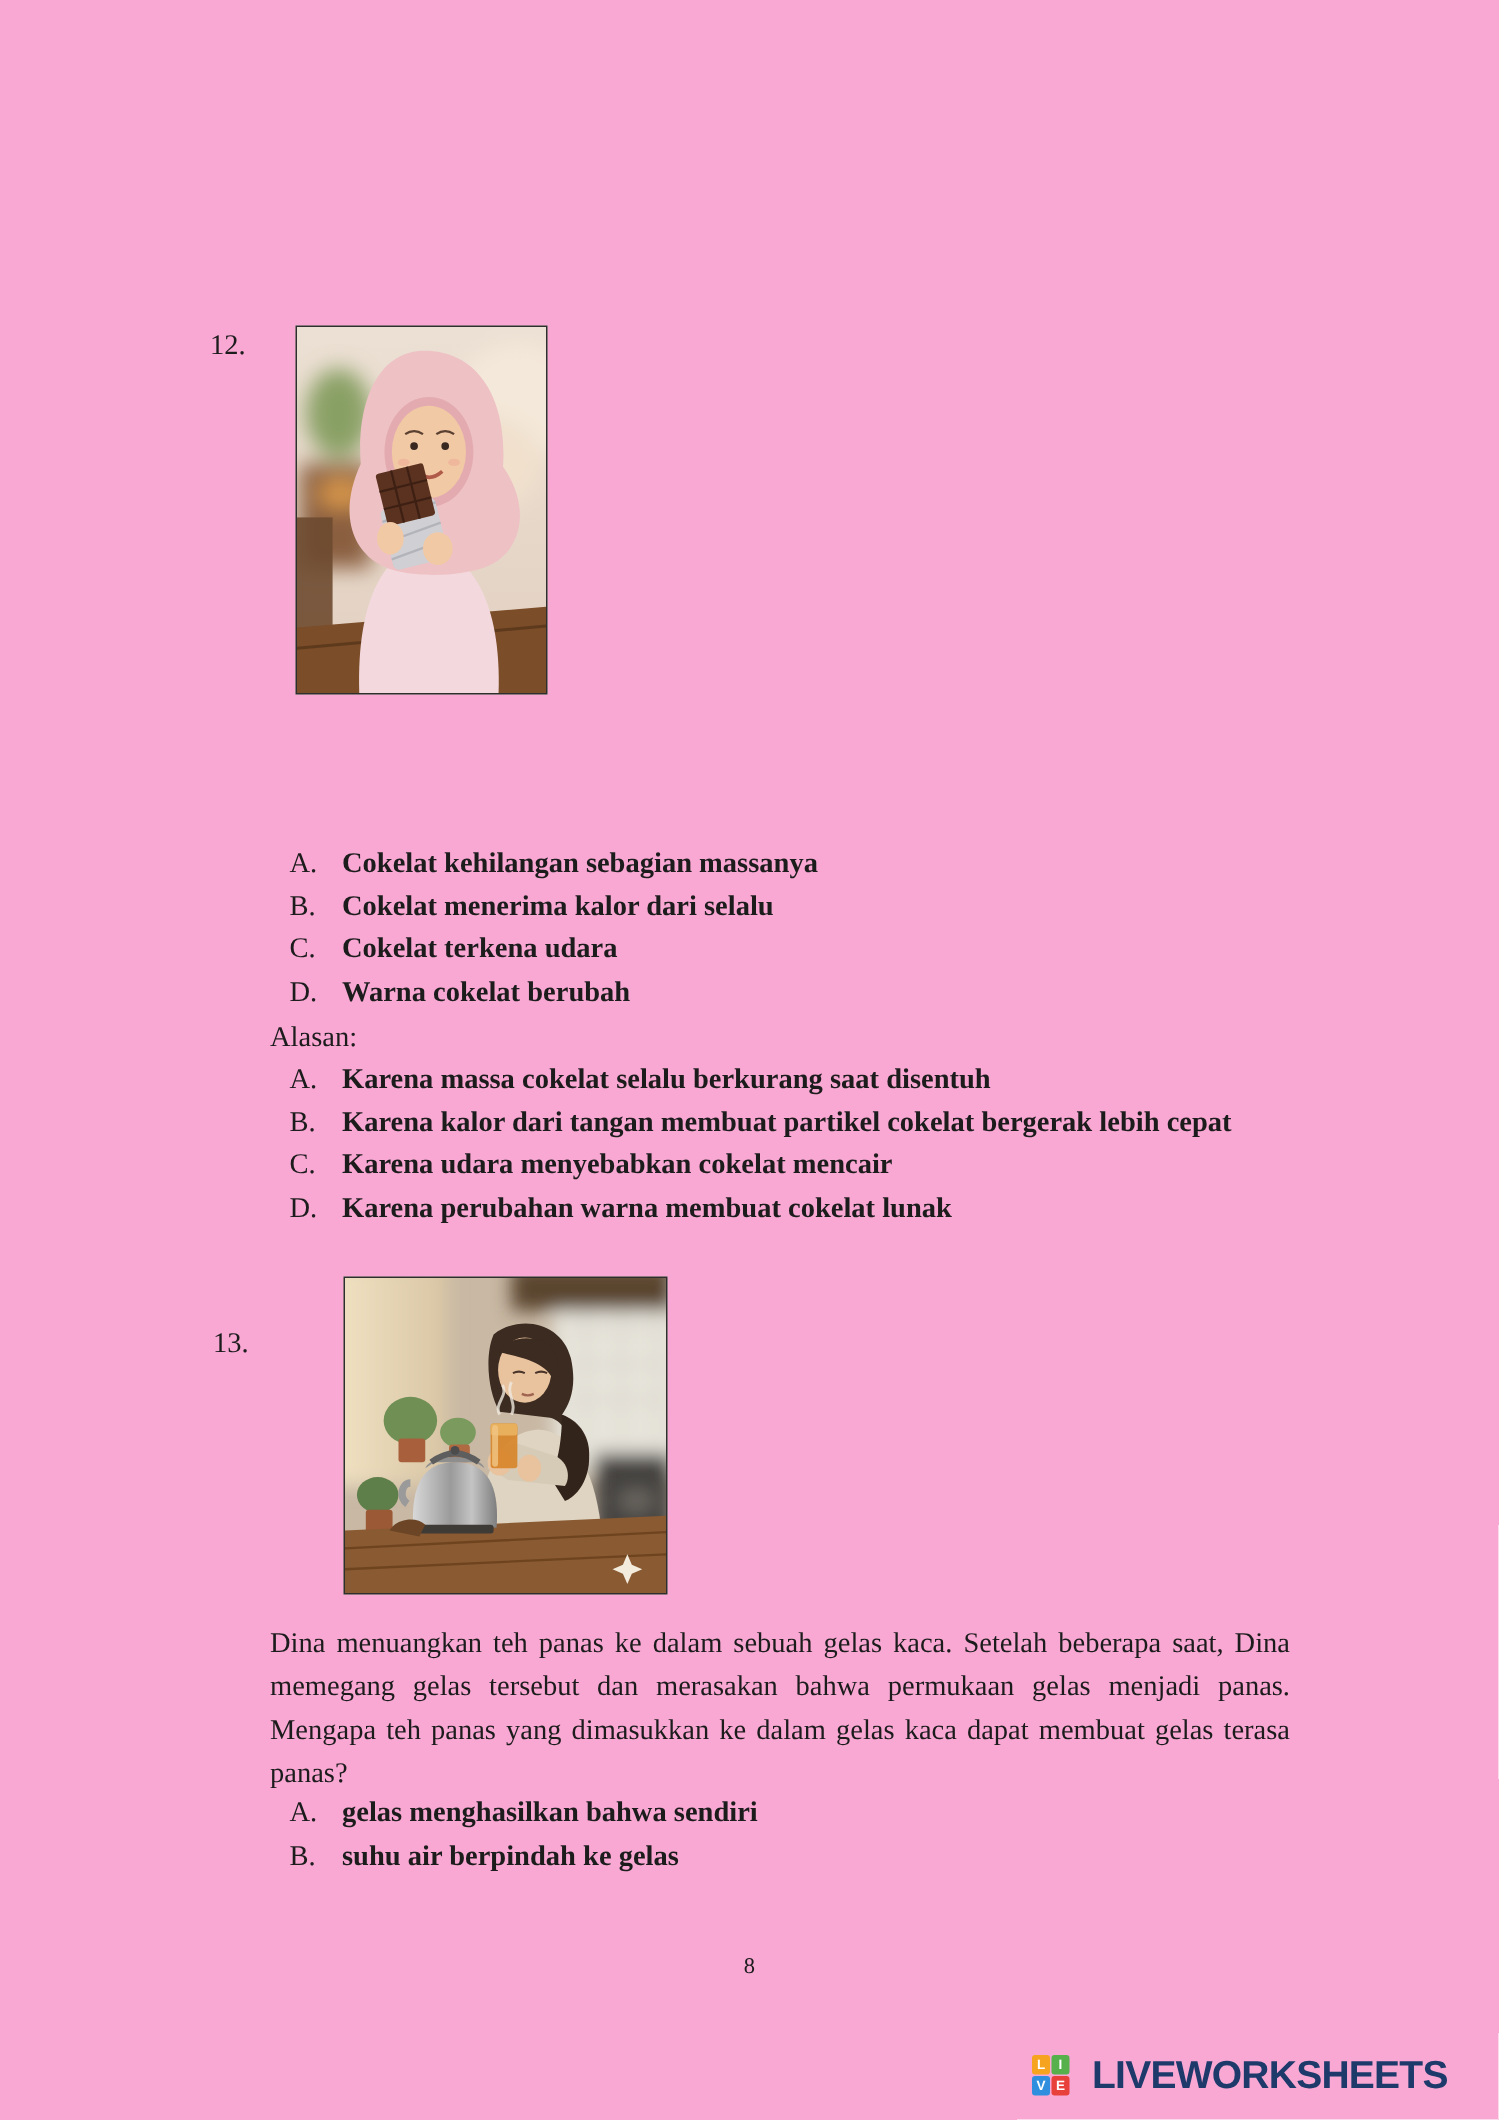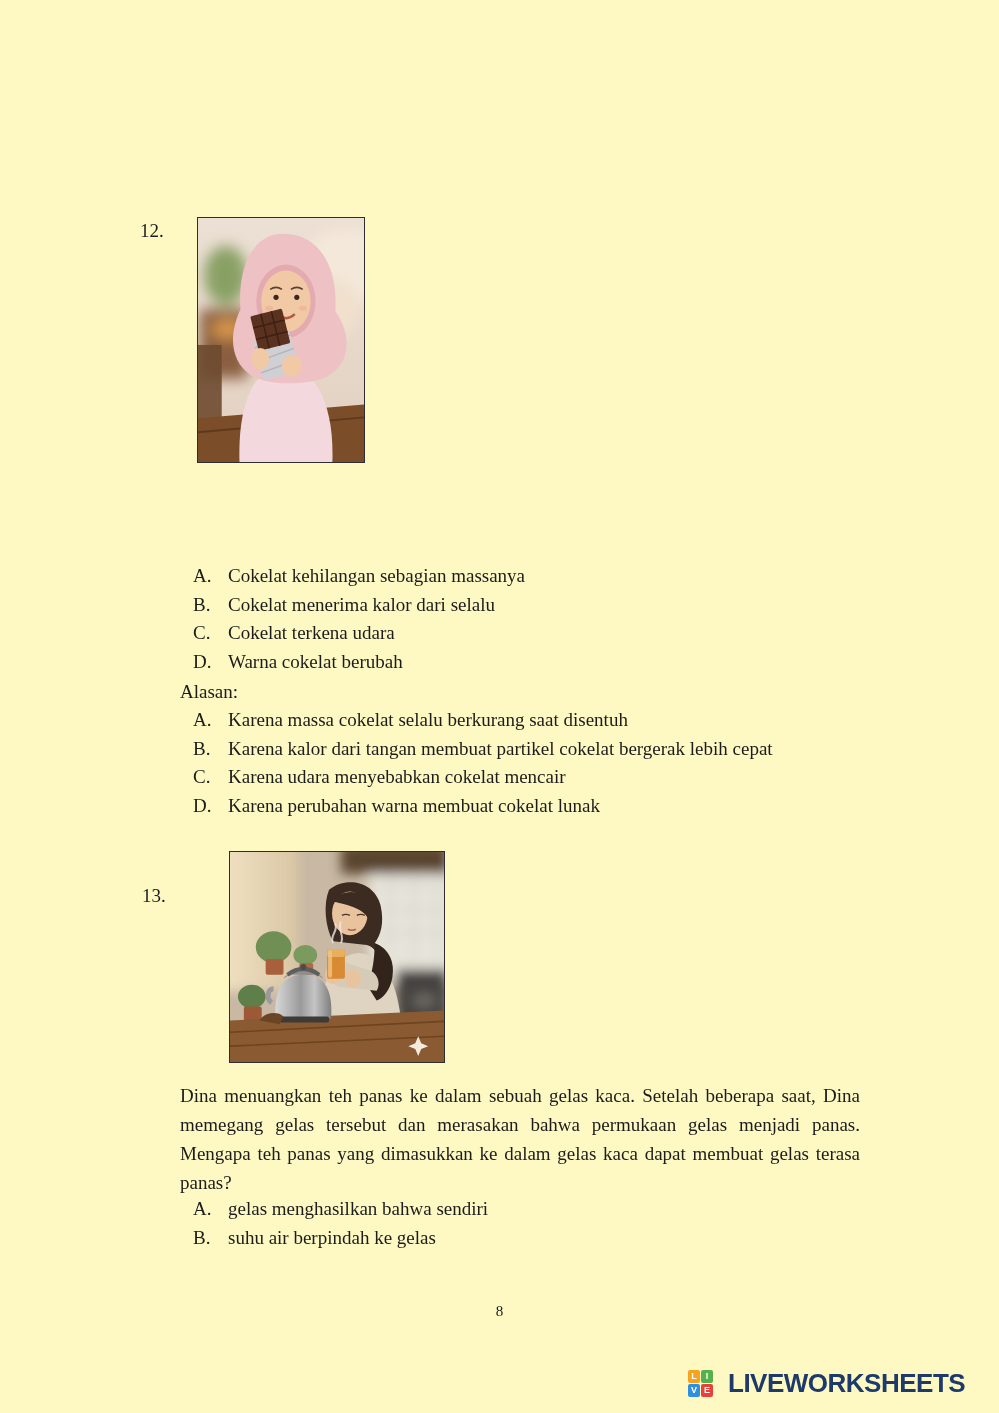--- a/index.html
+++ b/index.html
@@ -1,20 +1,20 @@
 <!DOCTYPE html>
 <html><head>
 <meta charset="utf-8">
 <style>
   html, body { margin: 0; padding: 0; background: #ffffff; }
   .page {
     position: relative;
     width: 999px;
     height: 1413px;
-    background: #fef9c3;
+    background: #f9a8d4;
     font-family: "Liberation Serif", serif;
     color: #1c1c1c;
     overflow: hidden;
   }
   .abs { position: absolute; }
   .q-num {
     font-size: 19px;
     line-height: 24px;
   }
   .photo-frame {
@@ -30,21 +30,21 @@
     text-align: justify;
     margin: 0;
   }
   .opt-list { font-size: 19px; }
   .opt-row {
     display: flex;
     line-height: 28.6px;
     padding-left: 13px;
   }
   .opt-letter { width: 35px; flex: 0 0 35px; }
-  .opt-text { flex: 1; }
+  .opt-text { flex: 1; font-weight: bold; }
   .reason-label {
     font-weight: normal;
     font-size: 19px;
     line-height: 29px;
   }
   .page-number {
     width: 100%;
     text-align: center;
     font-size: 15px;
   }

